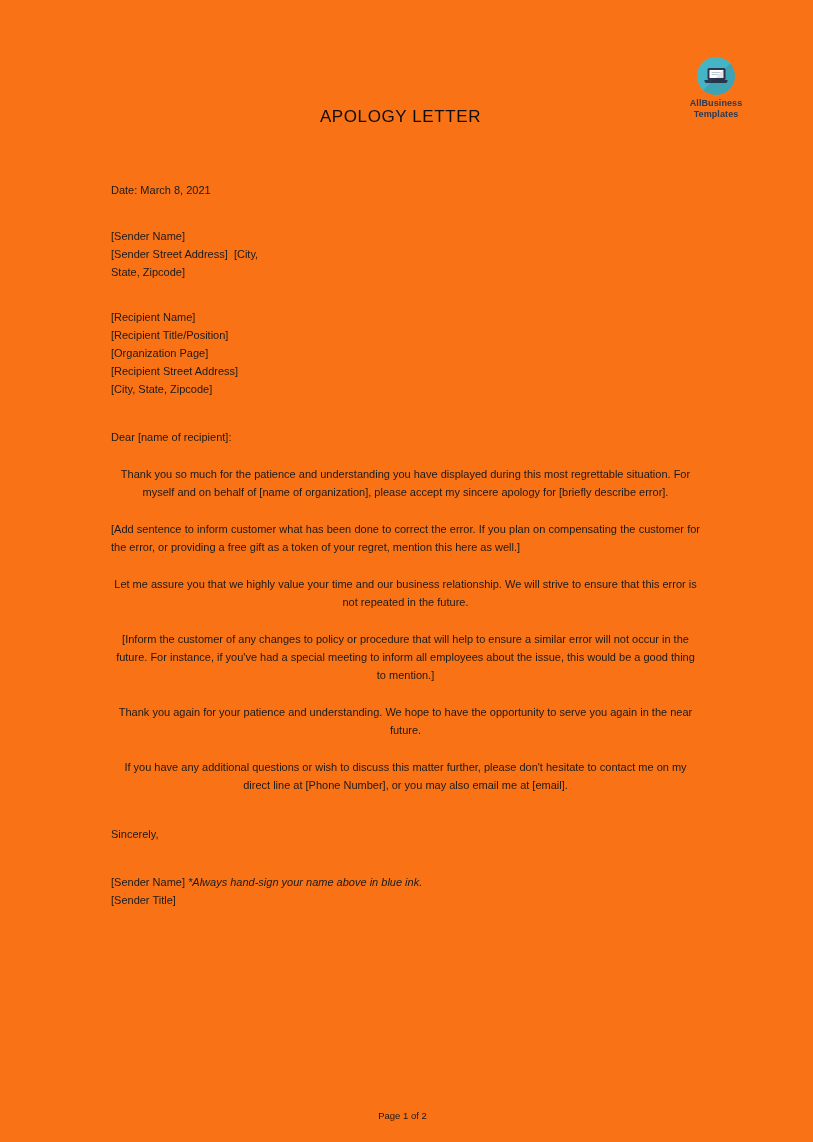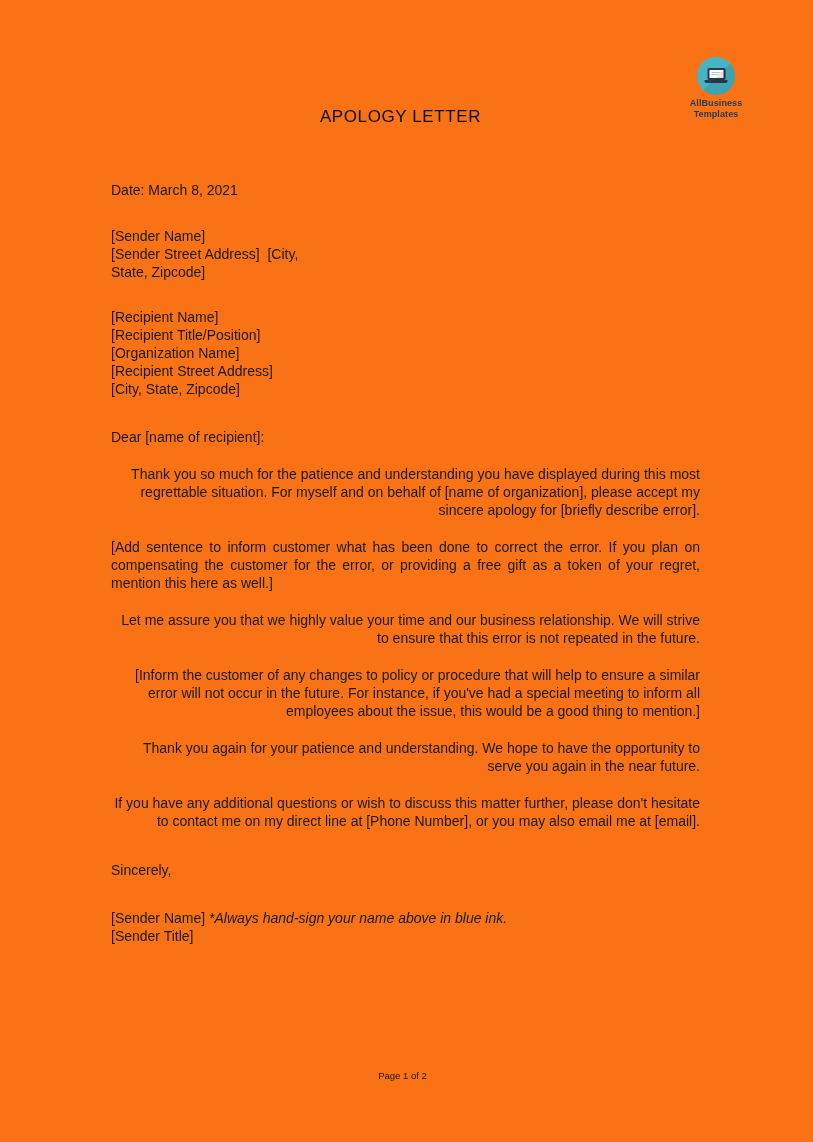--- a/index.html
+++ b/index.html
@@ -116,21 +116,21 @@
     display: inline-block;
     transform: translateX(-6px);
   }
 
   
   .letter {
     position: absolute;
     top: 181px;
     left: 111px;
     width: 589px;
-    font-size: 14px;
+    font-size: 11px;
     line-height: 18px;
     color: #1a1a1a;
   }
 
   .line { white-space: pre-wrap; }
 
   .blk { margin: 0; }
 
   .gap-date   { height: 28px; }
   .gap-sender { height: 27px; }
@@ -138,40 +138,41 @@
   .gap-sal    { height: 19px; }
   .gap-p      { height: 19px; }
   .gap-sign   { height: 31px; }
   .gap-name   { height: 30px; }
 
   p.para {
     margin: 0;
     text-align: justify;
     text-justify: inter-word;
   }
-  p.para.left { text-align: right; }
+  p.para.left { text-align: center; }
 
   .italic-note {
     font-style: italic;
     font-weight: 500;
   }
 
   
   .footer {
     position: absolute;
     top: 1070px;
     left: 0;
     width: 813px;
     text-align: center;
     font-size: 9.5px;
     color: #1a1a1a;
   }
   .footer .f-inner {
     display: inline-block;
     transform: translateX(-4px);
+    margin-top: 40px;
   }
 </style>
 </head>
 <body>
 
 <div class="page">
 
   <div class="logo-block">
     <div class="logo-mark">
       <div class="logo-laptop">
@@ -203,21 +204,21 @@
     <div class="blk">
       <div class="line">[Sender Name]</div>
       <div class="line">[Sender Street Address]  [City,</div>
       <div class="line">State, Zipcode]</div>
     </div>
     <div class="gap-sender"></div>
 
     <div class="blk">
       <div class="line">[Recipient Name]</div>
       <div class="line">[Recipient Title/Position]</div>
-      <div class="line">[Organization Name]</div>
+      <div class="line">[Organization Page]</div>
       <div class="line">[Recipient Street Address]</div>
       <div class="line">[City, State, Zipcode]</div>
     </div>
     <div class="gap-recip"></div>
 
     <div class="blk line">Dear [name of recipient]:</div>
     <div class="gap-sal"></div>
 
     <p class="para left">Thank you so much for the patience and understanding you have displayed during this most regrettable situation. For myself and on behalf of [name of organization], please accept  my sincere apology for [briefly describe error].</p>
     <div class="gap-p"></div>

